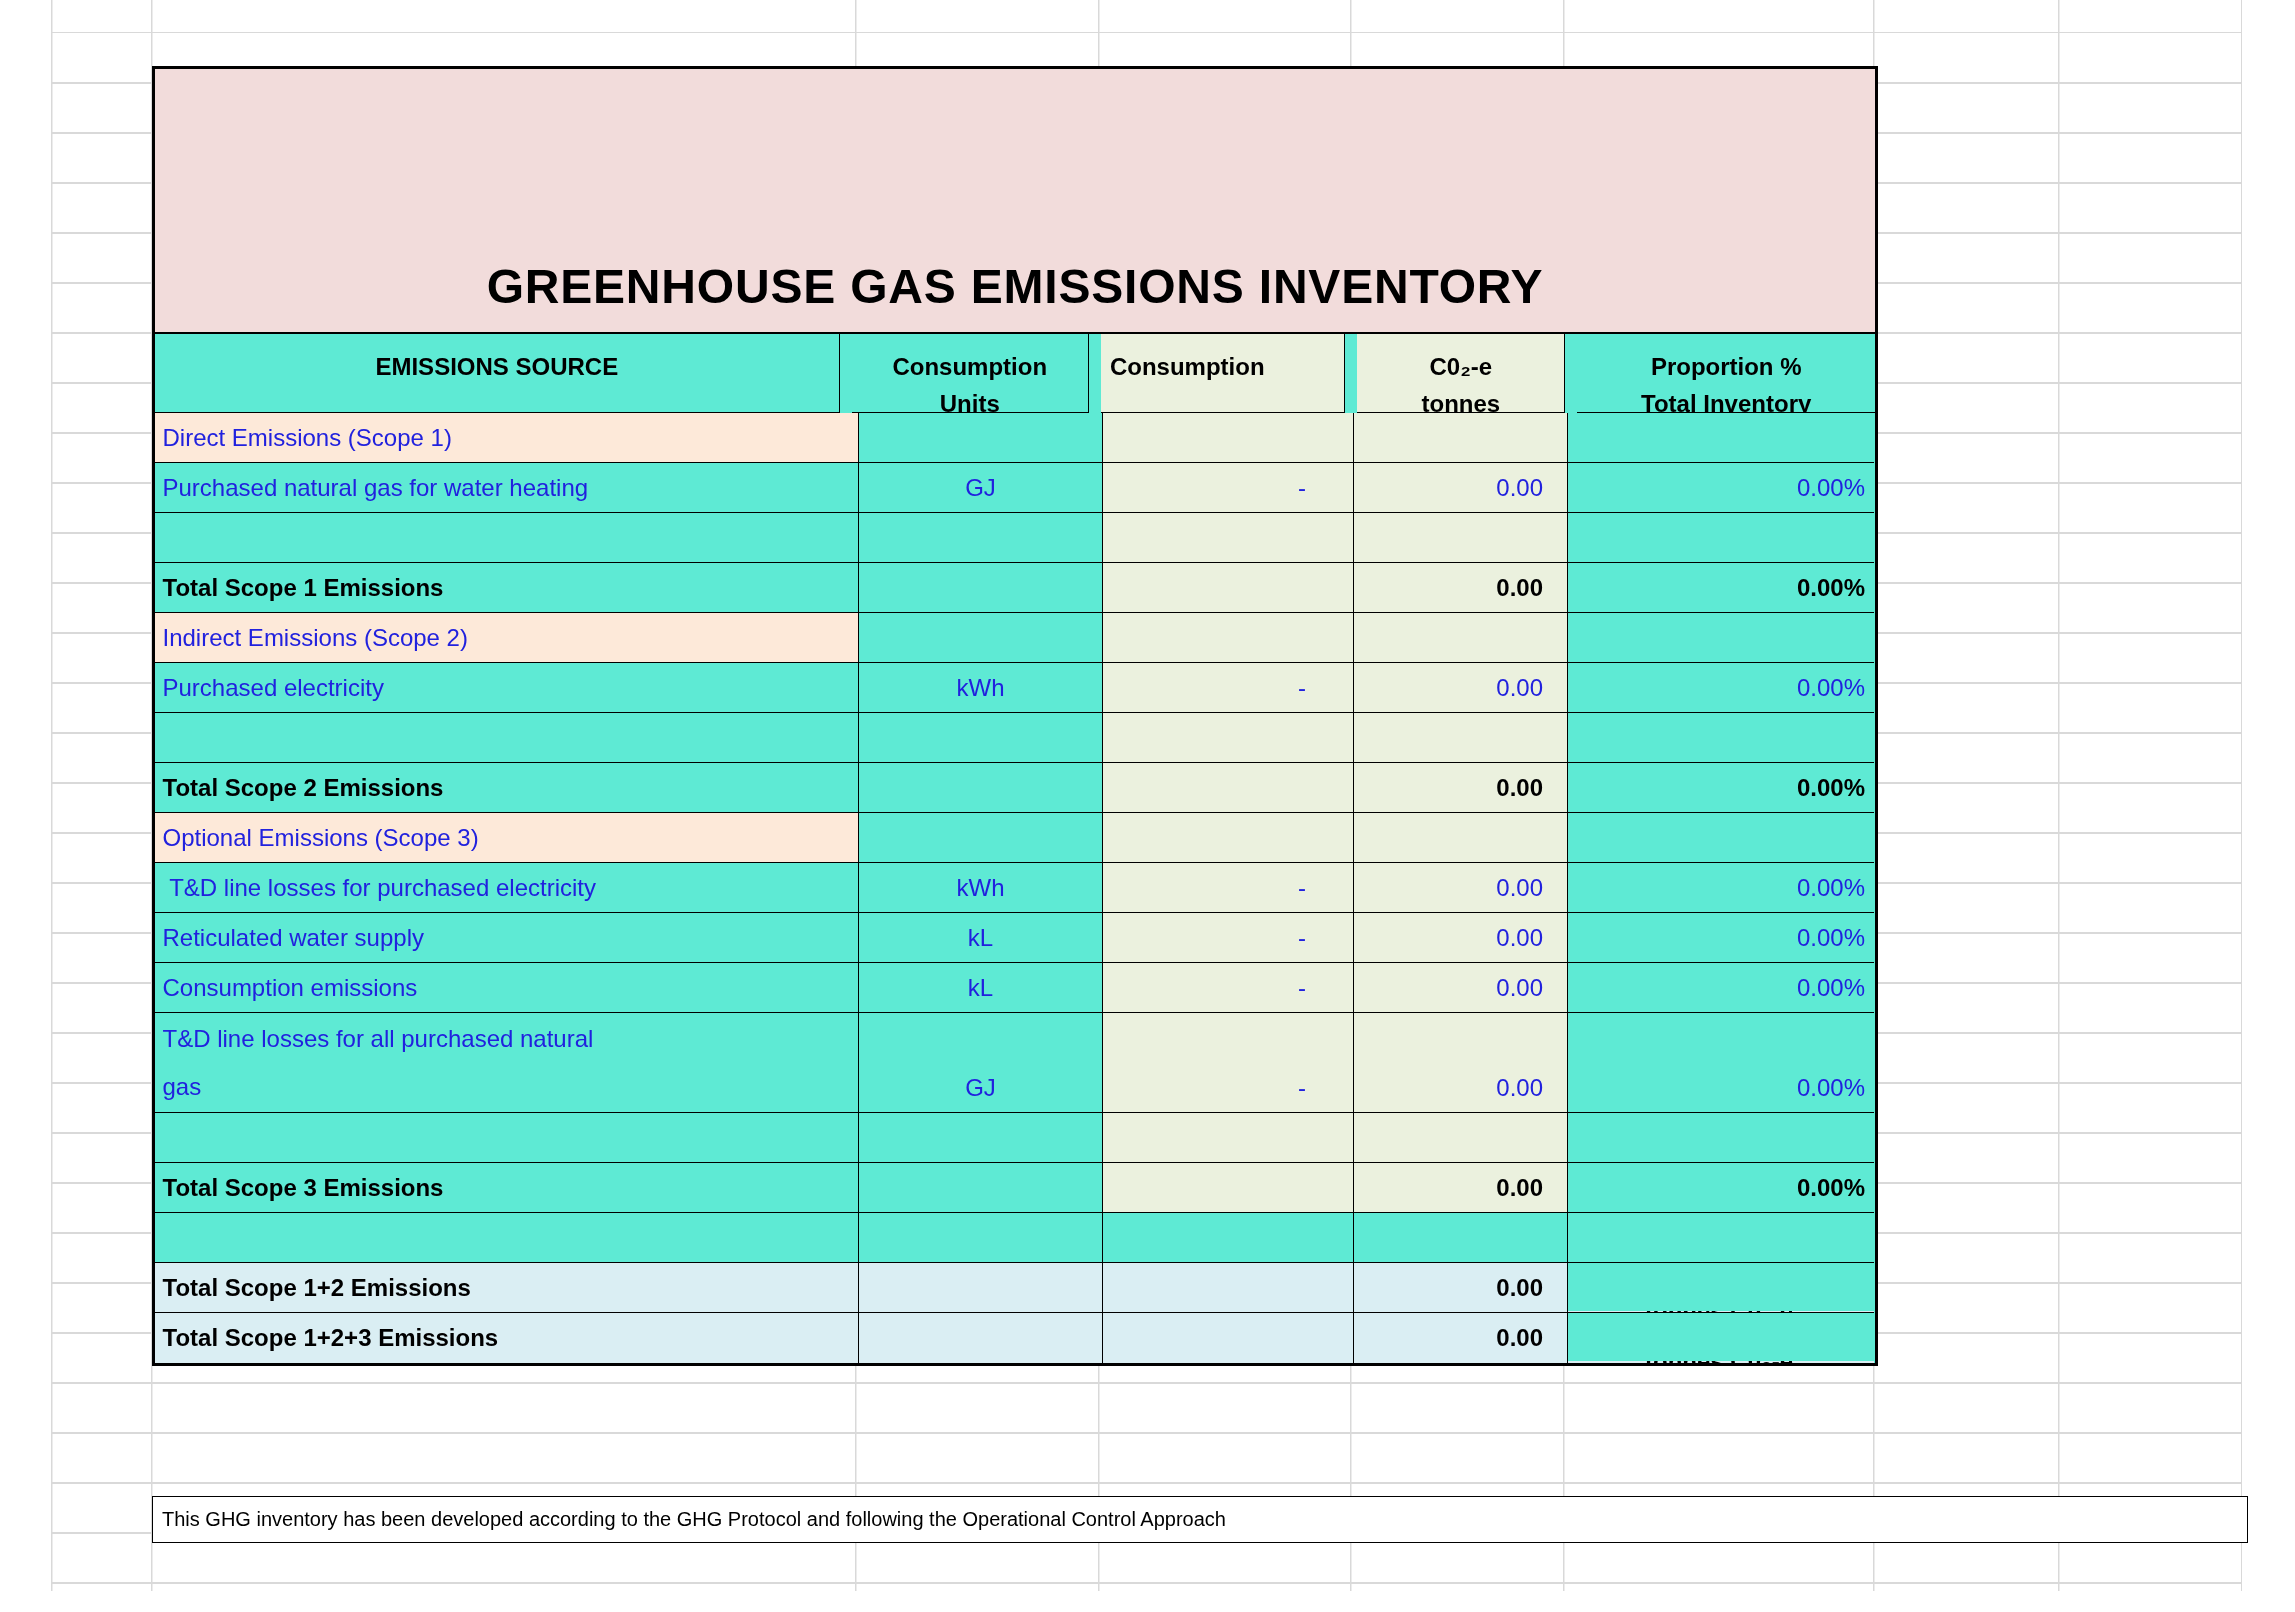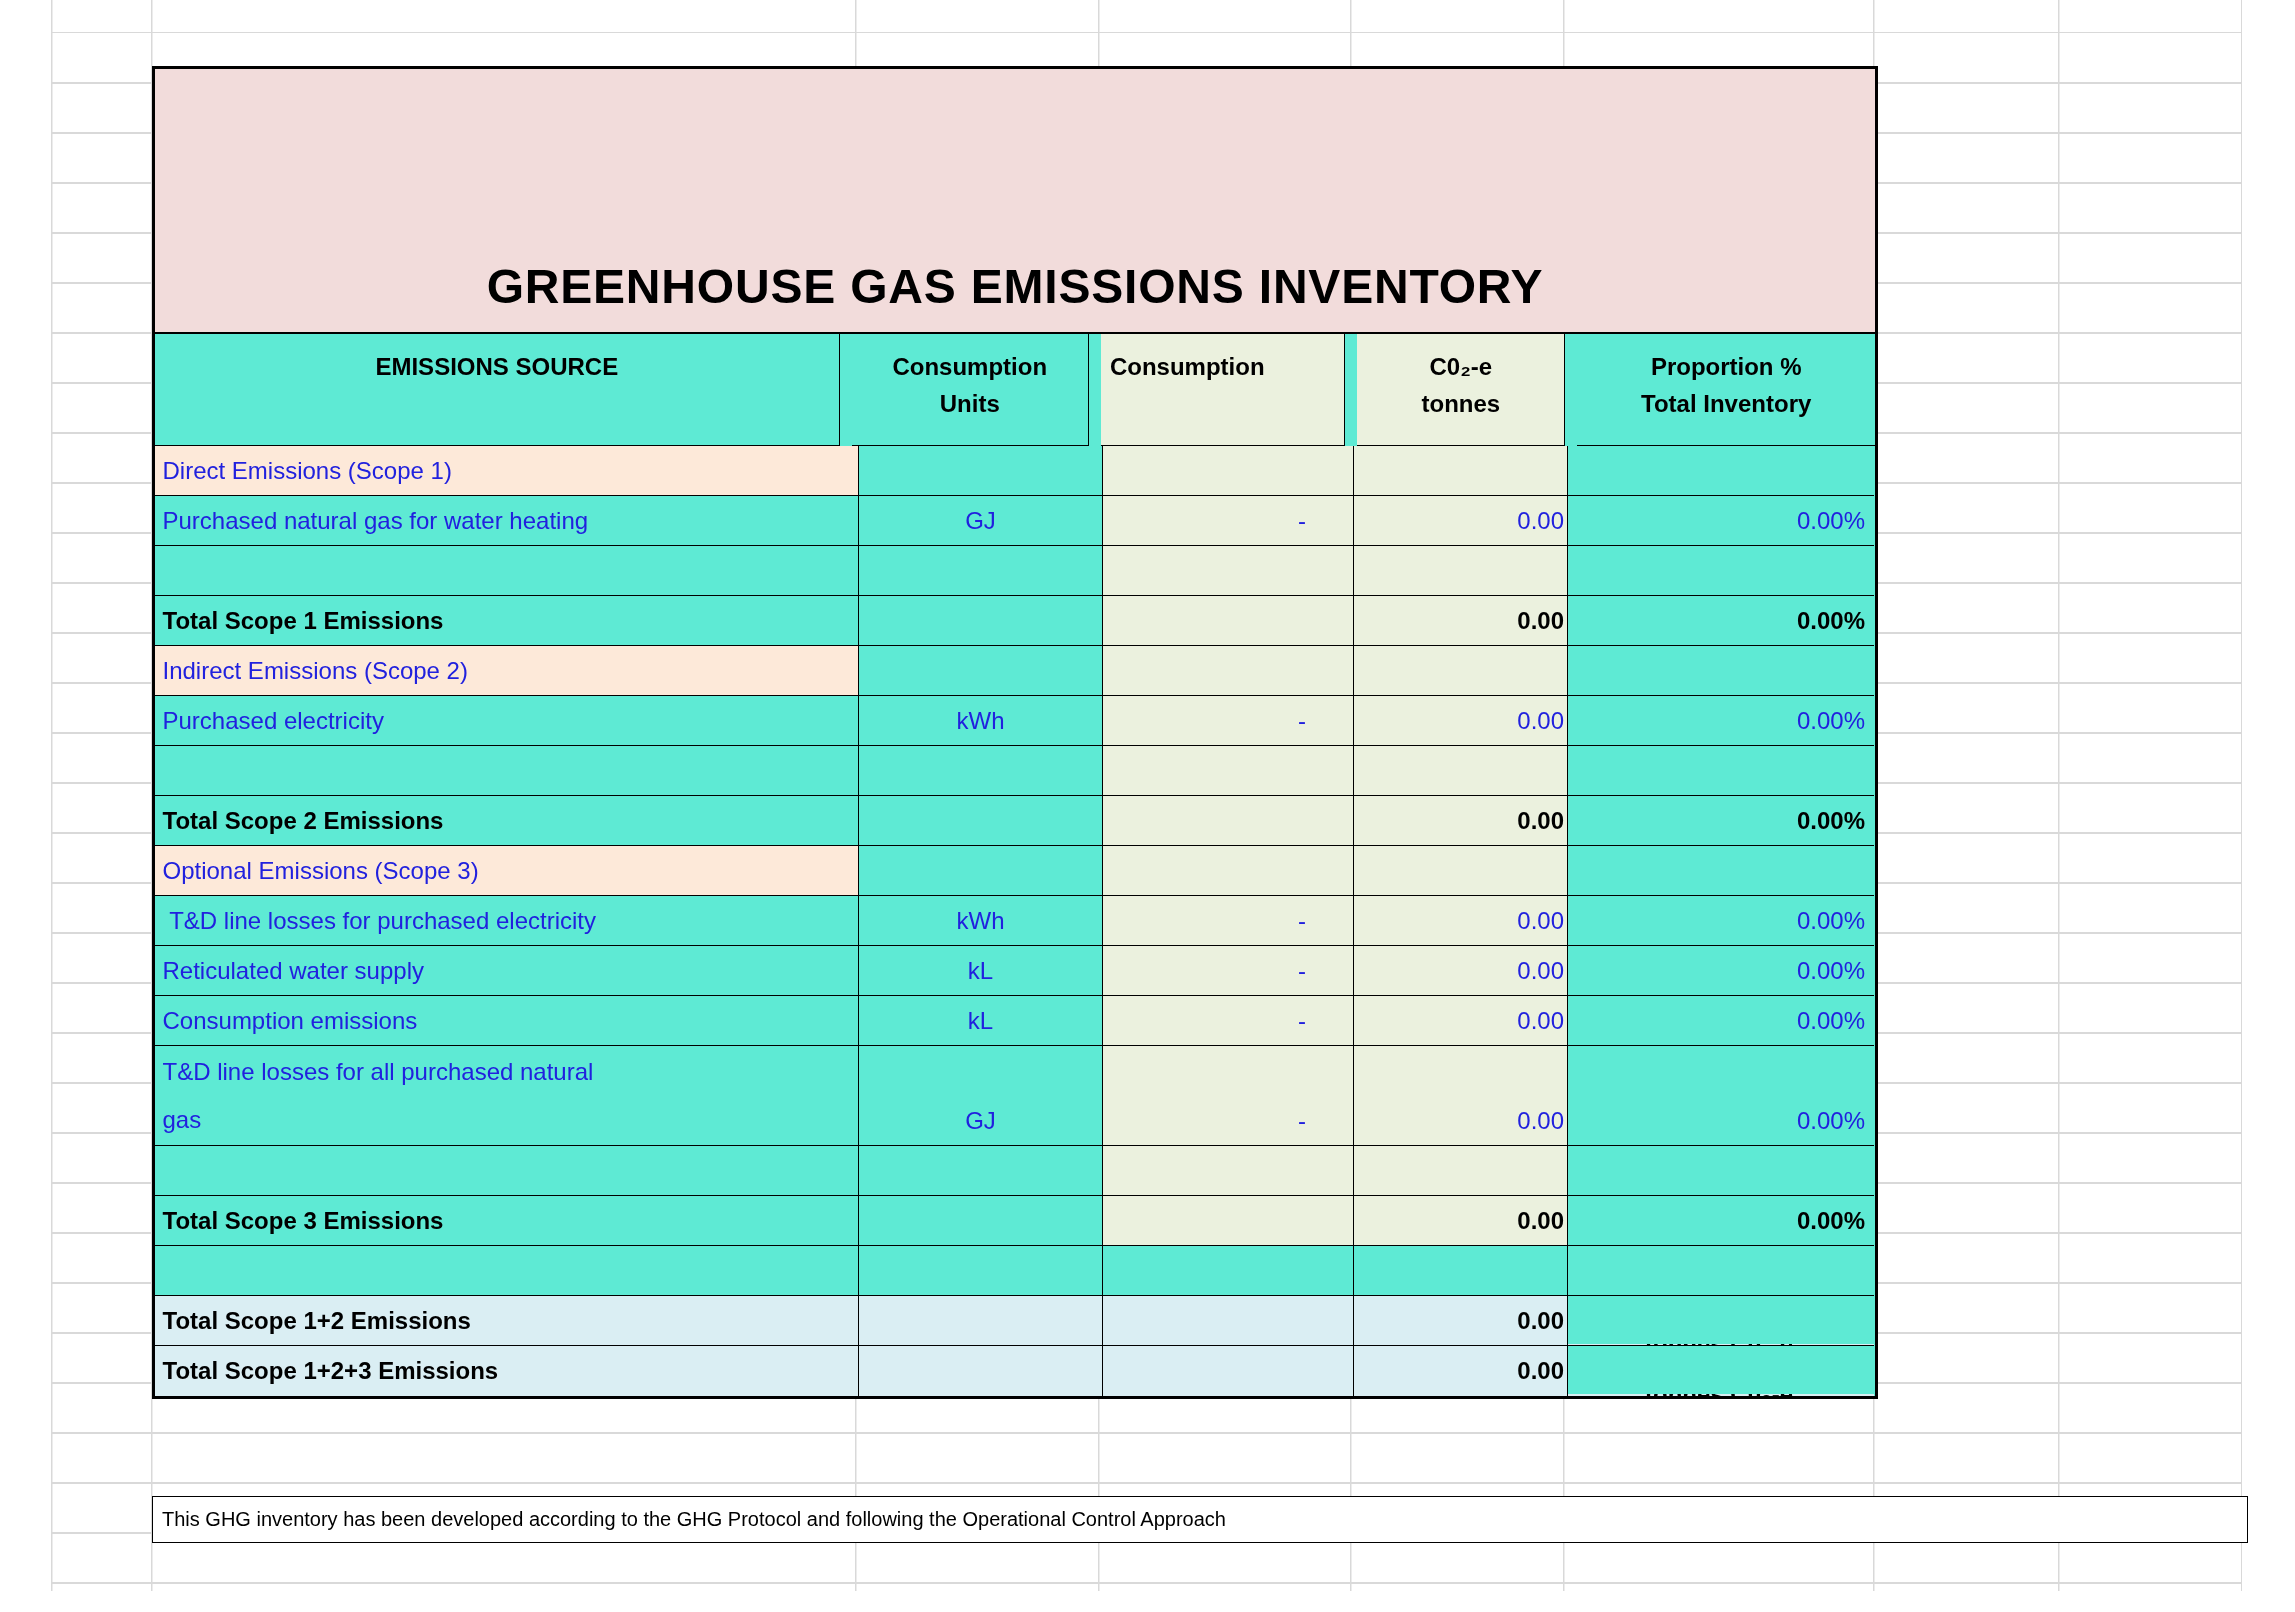--- a/index.html
+++ b/index.html
@@ -55,21 +55,21 @@
   }
   .title-text {
     font-weight: bold;
     font-size: 48px;
     letter-spacing: 0.8px;
     white-space: nowrap;
   }
 
   .hrow {
     display: flex;
-    height: 112px;
+    height: 79px;
     gap: 12px;
   }
   .hc {
     border-right: 1.5px solid #000;
     border-bottom: 1.5px solid #000;
     display: flex;
     flex-direction: column;
     align-items: center;
     padding-top: 13.6px;
     font-weight: bold;
@@ -99,21 +99,21 @@
     line-height: 1.15;
     white-space: pre-wrap;
     overflow: hidden;
   }
   .cell.c4 { border-right: none; }
   .row:last-child .cell { border-bottom: none; }
 
   .cell.c0 { padding-left: 7.5px; padding-right: 6px; }
   .cell.c1 { justify-content: center; }
   .cell.c2 { justify-content: flex-end; padding-right: 47px; }
-  .cell.c3 { justify-content: flex-end; padding-right: 3px; }
+  .cell.c3 { justify-content: flex-end; padding-right: 24px; }
   .cell.c4 { justify-content: flex-end; padding-right: 9px; }
 
   
   .row .c2, .row .c3 { background: var(--values-bg, #ebf1de); }
   .row.spacer .c2, .row.spacer .c3 { background: transparent; }
 
   
   .row.data .cell { color: var(--entry-text, #2121de); }
   .row.section .cell.c0 {
     background: var(--section-bg, #fde9d9);

